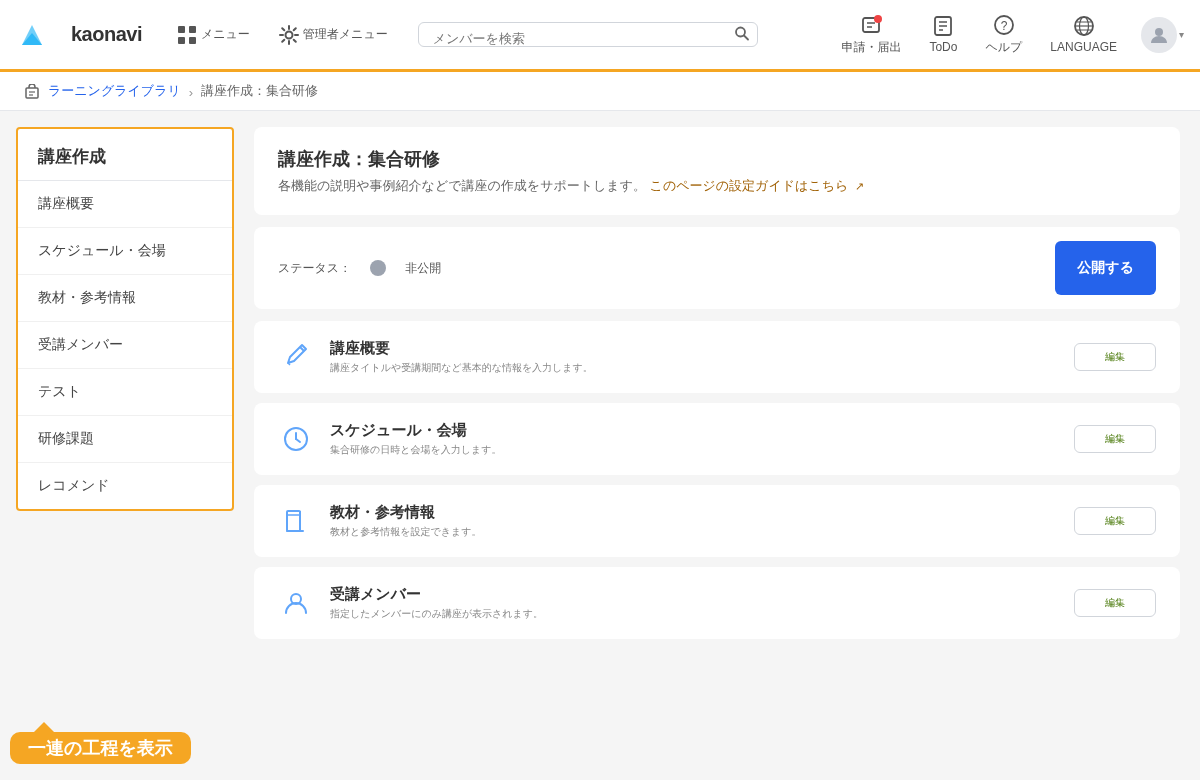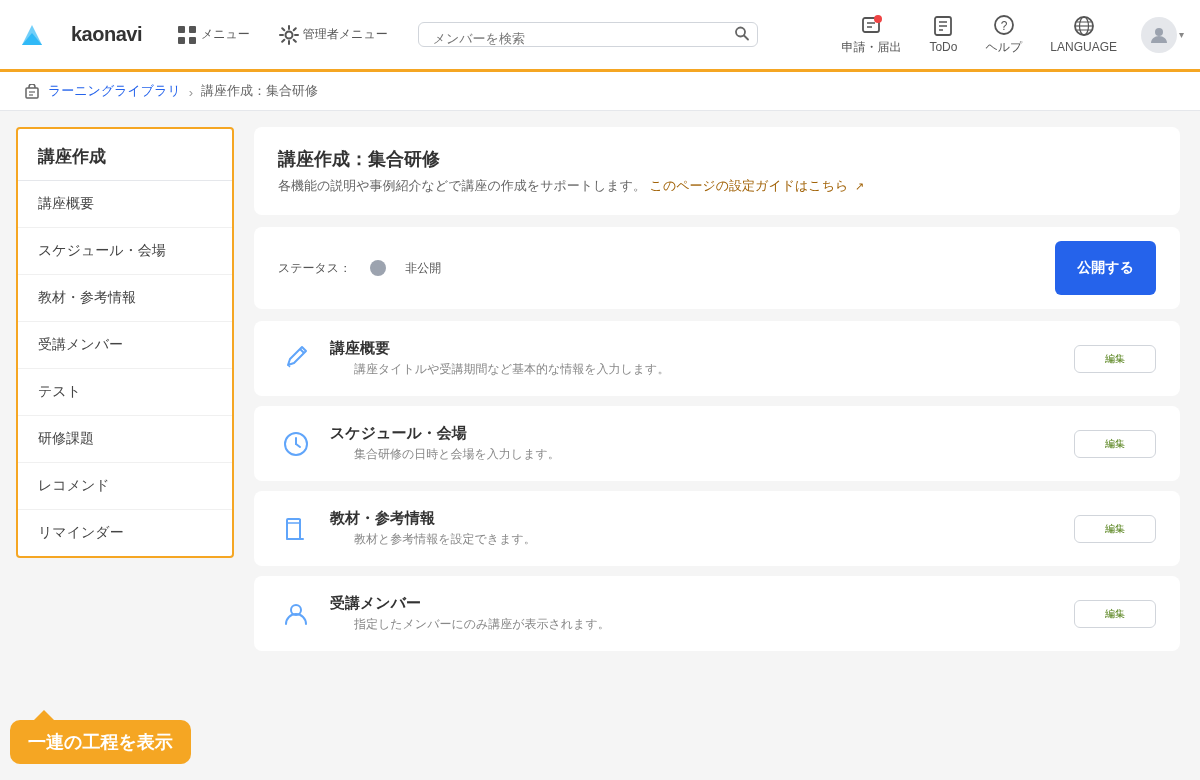--- a/index.html
+++ b/index.html
@@ -150,21 +150,21 @@
 
     
     .sidebar-tooltip {
       position: absolute;
       bottom: -46px;
       left: 10px;
       background: #f5a623;
       color: #fff;
       font-size: 18px;
       font-weight: bold;
-      padding: 10px 18px;
+      padding: 4px 18px;
       border-radius: 10px;
       white-space: nowrap;
       z-index: 20;
     }
     .sidebar-tooltip::before {
       content: '';
       position: absolute;
       top: -10px;
       left: 24px;
       border-width: 0 10px 10px 10px;
@@ -254,23 +254,22 @@
     .section-info {
       flex: 1;
     }
     .section-name {
       font-size: 15px;
       font-weight: bold;
       color: #333;
       margin-bottom: 3px;
     }
     .section-desc {
-      font-size: 12px;
+      font-size: 10px;
       color: #888;
-      margin-left: 24px;
     }
     .edit-btn {
       background: #fff;
       color: #4d7c0f;
       border: 1px solid #d1d5db;
       border-radius: 6px;
       padding: 6px 30px;
       font-size: 10px;
       cursor: pointer;
       flex-shrink: 0;
@@ -400,23 +399,20 @@
       </div>
       <div class="sidebar-item">
         <span>テスト</span>
       </div>
       <div class="sidebar-item">
         <span>研修課題</span>
       </div>
       <div class="sidebar-item">
         <span>レコメンド</span>
       </div>
-      <div class="sidebar-item">
-        <span>リマインダー</span>
-      </div>
     </nav>
 
     <div class="sidebar-tooltip">
       <span>一連の工程を表示</span>
     </div>
   </div>
 
   <div class="content">
 
     <div class="content-card">

